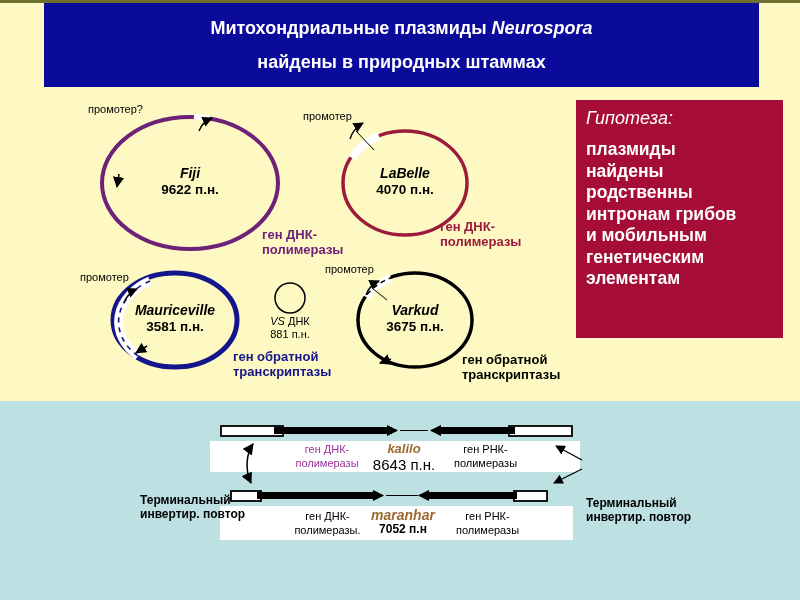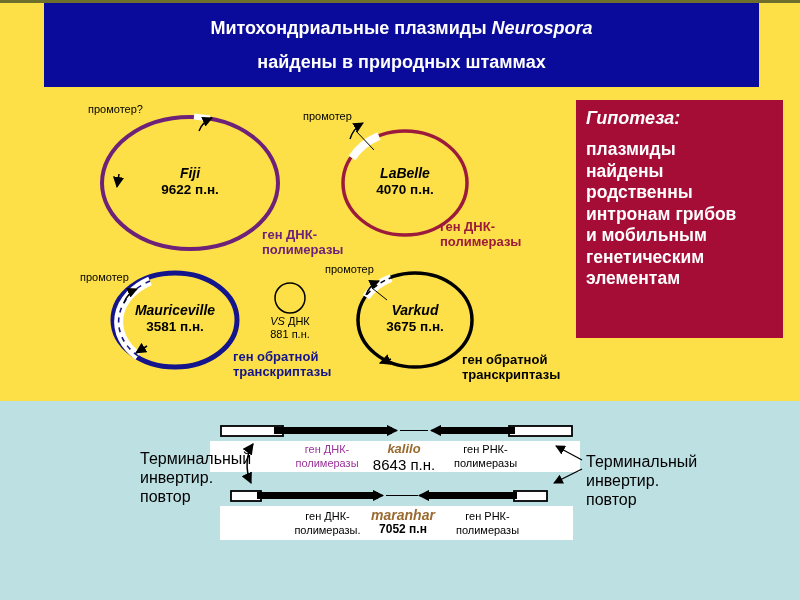--- a/index.html
+++ b/index.html
@@ -1,36 +1,36 @@
 <!DOCTYPE html>
 <html style="--top-rule: #6f6f2d; --title-bg: #0b0b9b; --hypothesis-bg: #a50d36; --band-bg: #bde0e3; --fiji: #6e2179; --labelle: #9c1b3c; --mauriceville: #14148c; --varkud: #000000; --gene-purple: #993399; --name-brown: #9a6a2f;"><head>
 <meta charset="utf-8">
 <style>
   html,body{margin:0;padding:0;background:#fff;}
   .slide{
     position:relative;width:800px;height:600px;overflow:hidden;
-    background:#fde047;font-family:"Liberation Sans", sans-serif;color:#000;
+    background:#fef9c3;font-family:"Liberation Sans", sans-serif;color:#000;
   }
   .abs{position:absolute;}
   .top-rule{left:0;top:0;width:800px;height:3px;background:var(--top-rule,#6f6f2d);}
 
   
   .title-bar{
     left:44px;top:3px;width:715px;height:84px;background:var(--title-bg,#0b0b9b);
     color:#fff;text-align:center;display:flex;flex-direction:column;justify-content:center;
     gap:13px;font-size:18px;font-weight:bold;
   }
   .title-bar .it{font-style:italic;}
 
   
   .hypothesis{
     left:576px;top:100px;width:207px;height:238px;background:var(--hypothesis-bg,#a50d36);
     color:#fff;box-sizing:border-box;padding:8px 10px 0 10px;
   }
-  .hypothesis .head{font-size:18px;font-weight:bold;font-style:italic;margin-bottom:10px;}
+  .hypothesis .head{font-size:18px;font-weight:normal;font-style:italic;margin-bottom:10px;}
   .hypothesis .line{font-size:17.5px;font-weight:bold;line-height:1.23;}
 
   
   svg.layer{left:0;top:0;width:800px;height:600px;pointer-events:none;}
   .no-fill{fill:none;}
   .c-fiji{stroke:var(--fiji,#6e2179);}
   .c-labelle{stroke:var(--labelle,#9c1b3c);}
   .c-maur{stroke:var(--mauriceville,#14148c);}
   .c-vark{stroke:var(--varkud,#000);}
 
@@ -43,21 +43,21 @@
   .gene.fiji{color:var(--fiji,#6e2179);}
   .gene.labelle{color:var(--labelle,#9c1b3c);}
   .gene.maur{color:var(--mauriceville,#14148c);}
   .gene.vark{color:#000;}
   .vs-label{text-align:center;font-size:11px;}
   .vs-label .it{font-style:italic;}
 
   
   .band{left:0;top:401px;width:800px;height:199px;background:var(--band-bg,#bde0e3);}
   .white-strip{background:#fff;}
-  .term-label{font-size:16px;font-weight:normal;line-height:1.2;}
+  .term-label{font-size:12px;font-weight:bold;line-height:1.2;margin-top:44px;}
   .small-gene{font-size:11px;text-align:center;line-height:1.25;}
   .small-gene.purple{color:var(--gene-purple,#993399);}
   .pl-name{font-size:13px;font-weight:bold;font-style:italic;text-align:center;color:var(--name-brown,#9a6a2f);}
   .pl-name.big{font-size:14px;}
   .pl-size{font-size:15px;text-align:center;}
   .pl-size.bold{font-size:12px;font-weight:bold;}
 </style>
 </head>
 <body>
 

